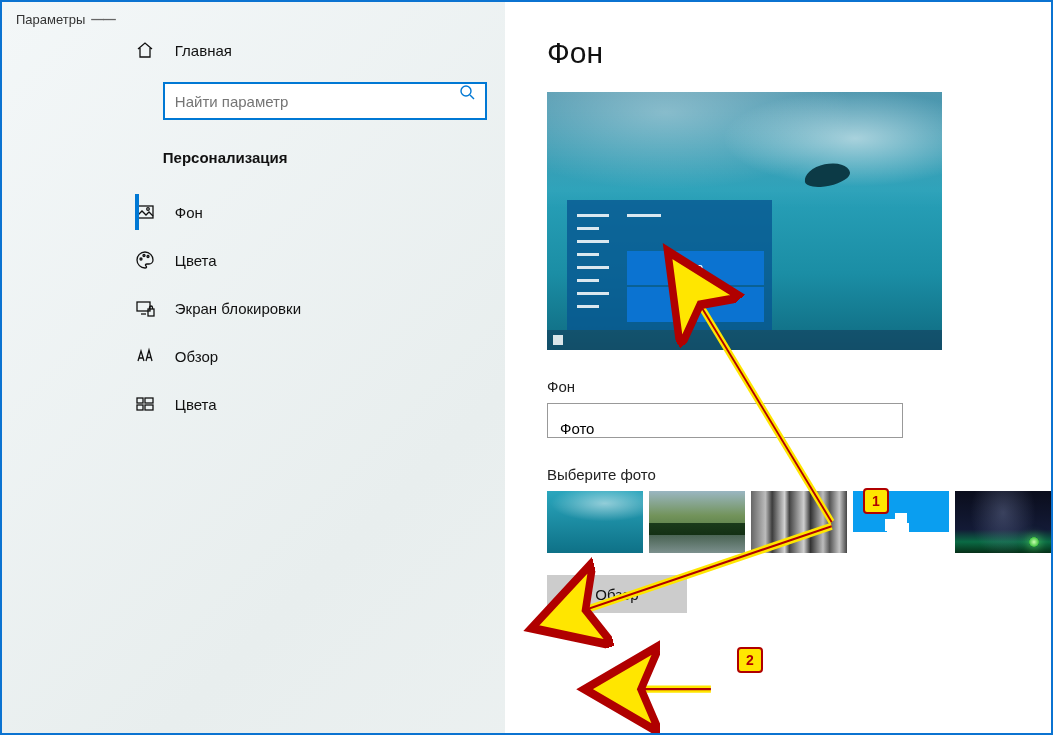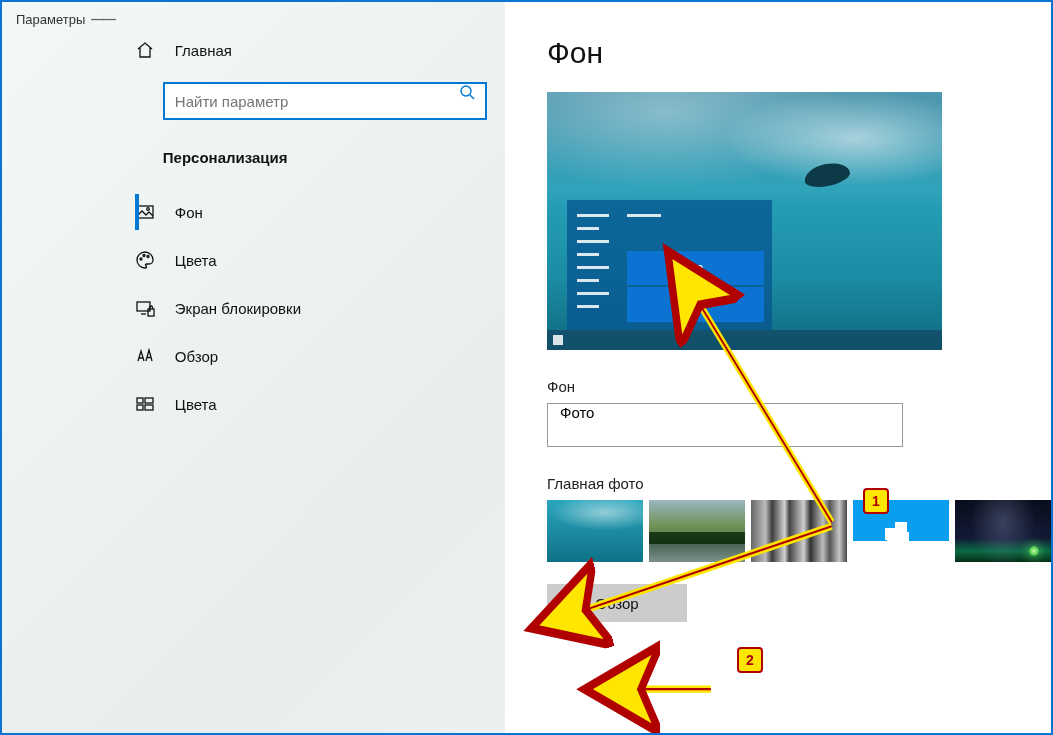--- a/index.html
+++ b/index.html
@@ -173,24 +173,24 @@
   }
   .preview .start .tilehead::before { content:""; display:block; width:34px; height:3px; background:rgba(255,255,255,0.85);}
 
   .label {
     font-size: 15px;
     color: #222;
     margin: 28px 0 8px 0;
   }
   .dropdown {
     width: 356px;
-    height: 44px;
+    height: 35px;
     border: 1px solid #999;
     display: flex;
-    align-items: flex-start;
+    align-items: flex-end;
     padding: 0 12px;
     font-size: 15px;
     background: #fff;
     cursor: pointer;
   }
   .thumbs {
     display: flex;
     gap: 6px;
     margin-top: 8px;
   }
@@ -365,21 +365,21 @@
           </div>
         </div>
         <div class="taskbar"></div>
       </div>
 
       <div class="label">Фон</div>
       <div class="dropdown">
         <span>Фото</span>
       </div>
 
-      <div class="label">Главная фото</div>
+      <div class="label">Выберите фото</div>
 
       <div class="thumbs">
         <div class="thumb t1"></div>
         <div class="thumb t2"></div>
         <div class="thumb t3"></div>
         <div class="thumb t4"></div>
         <div class="thumb t5"></div>
       </div>
 
       <button class="browse-btn">Обзор</button>

